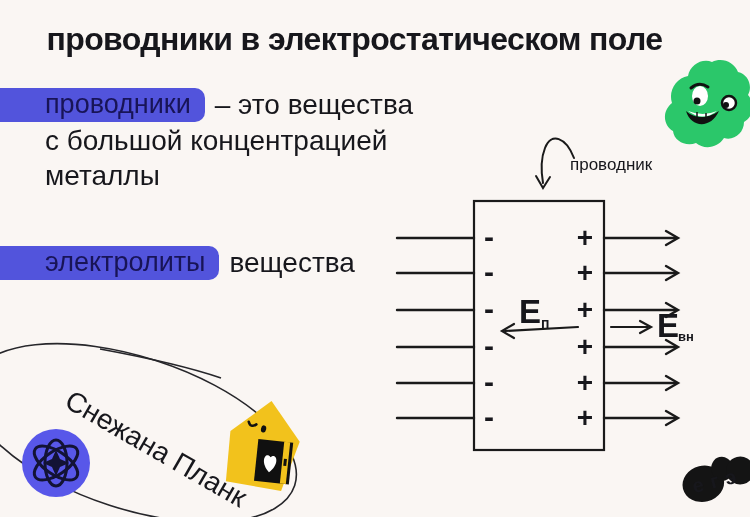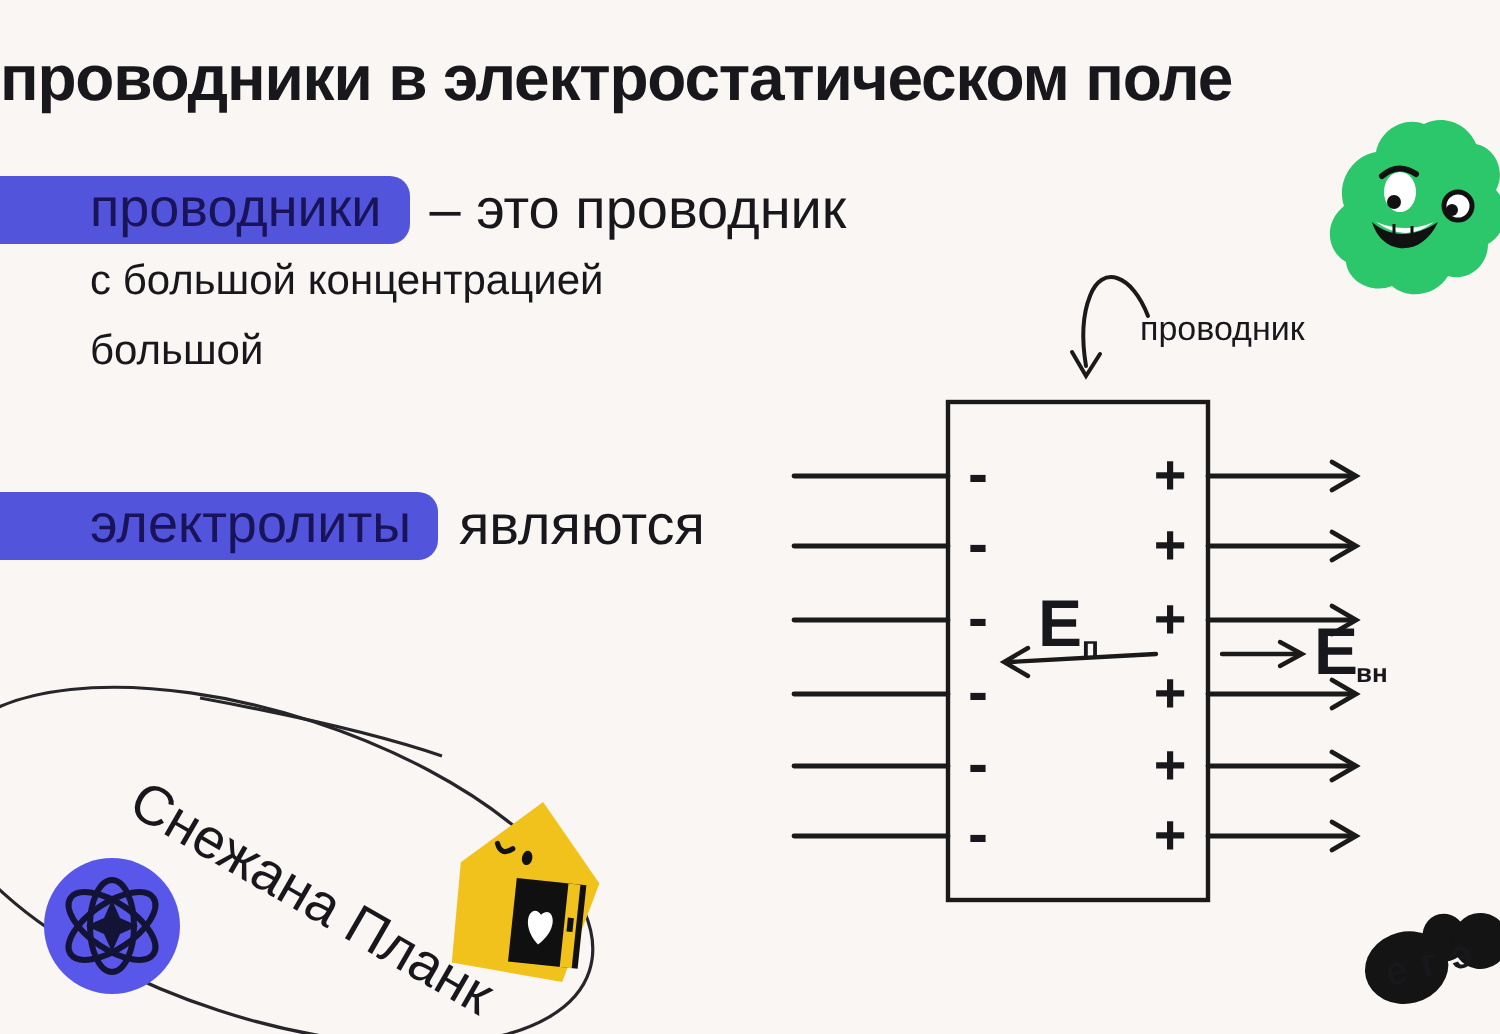--- a/index.html
+++ b/index.html
@@ -3,33 +3,33 @@
 <meta charset="utf-8">
 <style>
   html,body { margin:0; padding:0; }
   body {
     width:750px; height:517px; position:relative; overflow:hidden;
     background:#FAF6F3; color:#17171C;
     font-family:"Liberation Sans", sans-serif;
   }
   .page-title {
     position:absolute; top:21px; left:0; width:709px;
-    font-size:32px; font-weight:700; letter-spacing:-0.6px;
+    text-align:center; font-size:32px; font-weight:700; letter-spacing:-0.6px;
   }
   .textblock { position:absolute; left:0; }
   .tb-def  { top:87px; }
   .tb-fact { top:245px; }
   .line-first { display:flex; align-items:center; font-size:28px; height:36px; }
   .hl {
     display:inline-block; background:#5254DC; color:#181457;
     font-size:27px; line-height:33px; padding:0 14px 1px 45px;
     border-radius:0 10px 10px 0; font-weight:400;
   }
   .after { margin-left:10px; }
-  .tline { margin-left:45px; line-height:35px; font-size:21px; }
+  .tline { margin-left:45px; line-height:35px; font-size:28px; }
   svg.art { position:absolute; left:0; top:0; }
   text { font-family:"Liberation Sans", sans-serif; fill:#17171C; }
 </style>
 </head>
 <body>
 
 <div>
 
   <svg class="art" width="750" height="517" viewBox="0 0 750 517">
 
@@ -147,26 +147,26 @@
       <ellipse cx="27" cy="0" rx="14" ry="14" fill="#141414"></ellipse>
       <text x="-23" y="11" font-size="20" font-weight="bold" fill="#FFFFFF" letter-spacing="7">егэ</text>
     </g>
   </svg>
 
   <div class="page-title">проводники в электростатическом поле</div>
 
   <div class="textblock tb-def">
     <div class="line-first">
       <span class="hl">проводники</span>
-      <span class="after">– это проводник</span>
+      <span class="after">– это вещества</span>
     </div>
     <div class="tline">с большой концентрацией</div>
-    <div class="tline">большой</div>
+    <div class="tline">металлы</div>
   </div>
 
   <div class="textblock tb-fact">
     <div class="line-first">
       <span class="hl">электролиты</span>
-      <span class="after">являются</span>
+      <span class="after">вещества</span>
     </div>
   </div>
 
 </div>
 
 </body></html>

